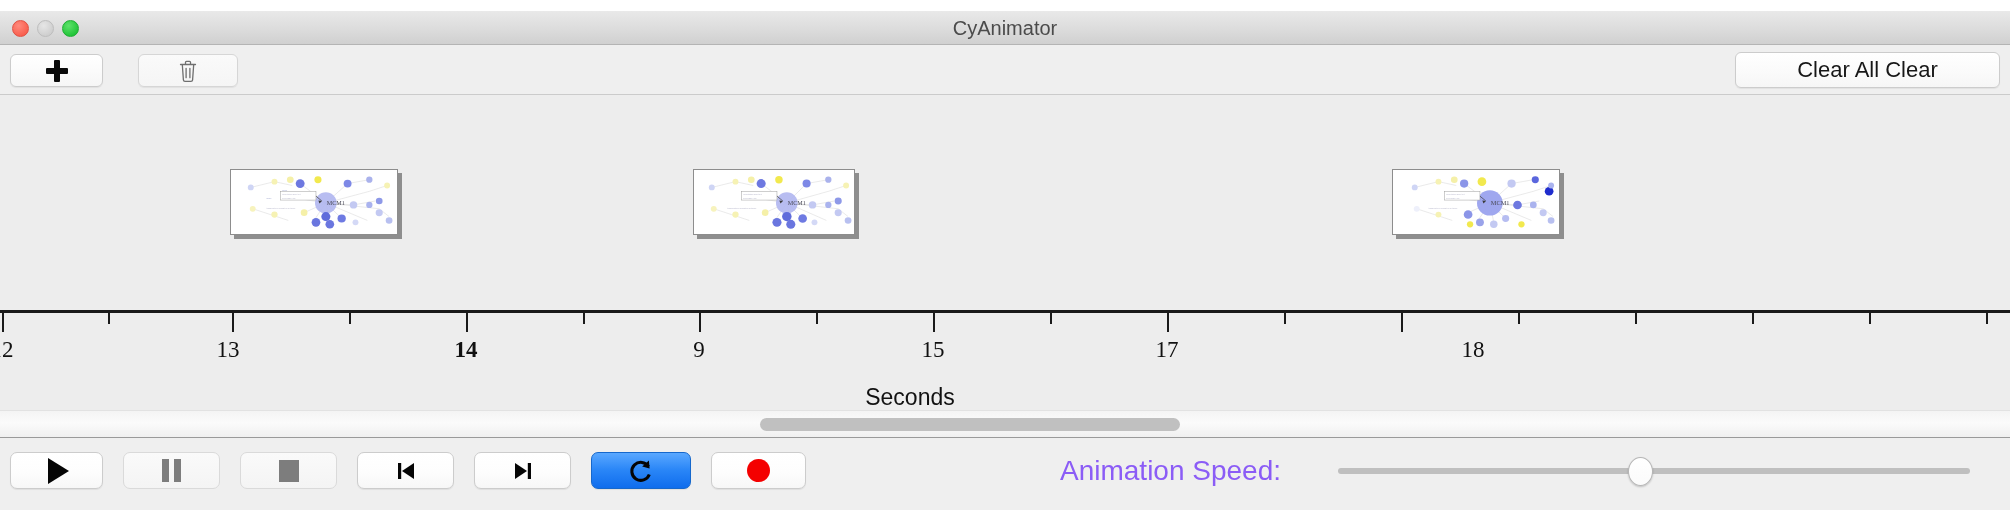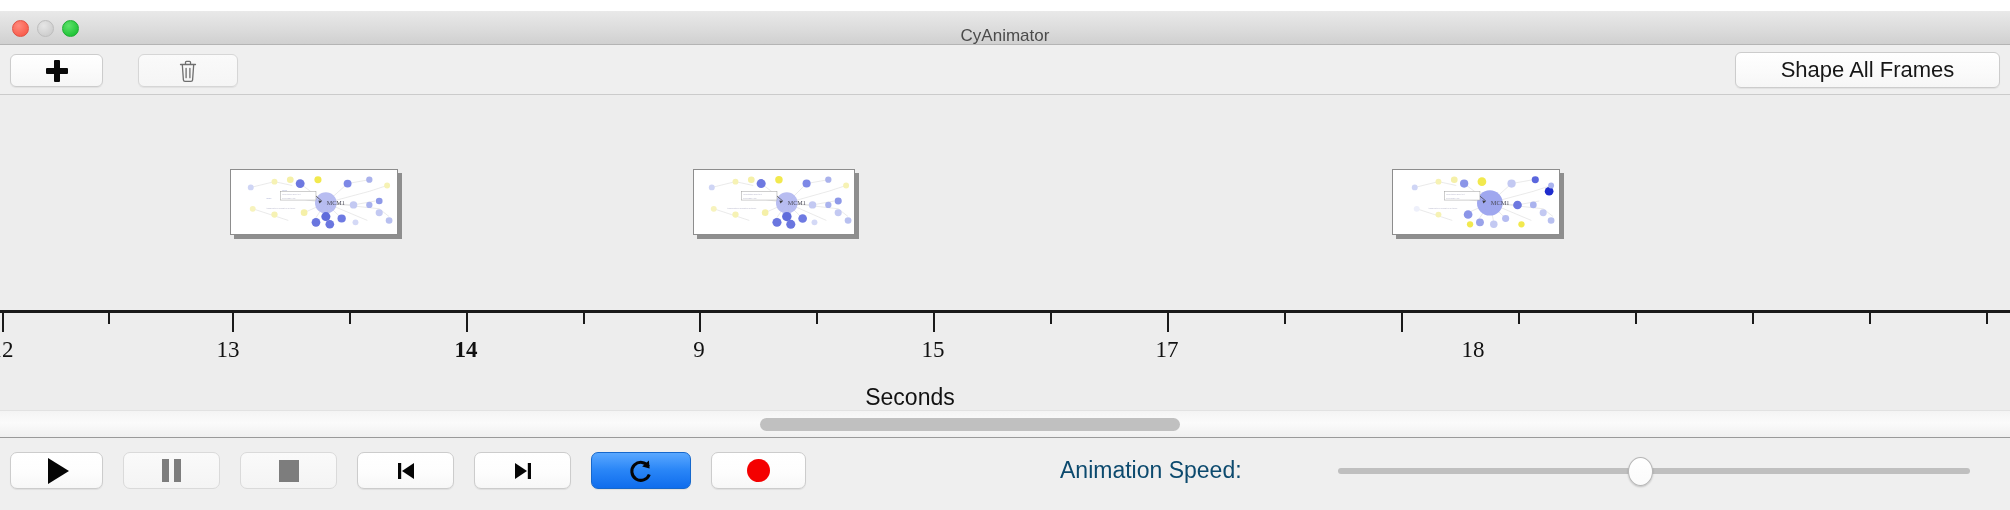--- a/index.html
+++ b/index.html
@@ -105,23 +105,22 @@
   }
   .dot-close  { background: radial-gradient(circle at 38% 32%, #ff8a7d, #f9604f 72%); border: 1px solid #e05043; }
   .dot-min    { background: radial-gradient(circle at 38% 32%, #e6e6e6, #cfcfcf 72%); border: 1px solid #bdbdbd; }
   .dot-max    { background: radial-gradient(circle at 38% 32%, #5ee26a, #23c53a 72%); border: 1px solid #1fae33; }
   .win-title {
     position: absolute;
     left: 0; top: 0;
     width: 2010px; height: 34px;
     line-height: 34px;
     text-align: center;
-    font-size: 17px;
+    font-size: 20px;
     color: #4b4b4b;
-    margin-top: 8px;
   }
 
   
   .toolbar {
     position: absolute;
     left: 0; top: 45px;
     width: 2010px; height: 50px;
     background: #efefef;
     border-bottom: 1px solid #cbcbcb;
     box-sizing: border-box;
@@ -290,22 +289,22 @@
   }
   .ico-pause { display: flex; gap: 5px; }
   .ico-pause i { display: block; width: 7px; height: 23px; background: #7d7d7d; }
   .ico-stop { width: 20px; height: 22px; background: #7d7d7d; }
   .ico-rec { width: 23px; height: 23px; border-radius: 50%; background: #f40000; }
 
   .speed-label {
     position: absolute;
     left: 1060px; top: 14px;
     height: 37px; line-height: 37px;
-    font-size: 23px;
-    color: #0c4a6e;
+    font-size: 28px;
+    color: #8b5cf6;
     white-space: nowrap;
   }
   .slider {
     position: absolute;
     left: 1338px; top: 14px;
     width: 632px; height: 37px;
   }
   .slider-track {
     position: absolute;
     left: 0; top: 16px;
@@ -343,21 +342,21 @@
     <div class="btn btn-add">
       <span class="plus-icon"></span>
     </div>
     <div class="btn btn-dim btn-del">
       <svg class="trash-icon" viewBox="0 0 20 24">
         <path d="M2.5 5.5 h15 M7.5 5.5 v-2.2 a1 1 0 0 1 1-1 h3 a1 1 0 0 1 1 1 v2.2
                  M4.3 5.5 l1.1 15.4 a1.6 1.6 0 0 0 1.6 1.5 h6 a1.6 1.6 0 0 0 1.6-1.5 l1.1-15.4
                  M8.1 9.3 v9.4 M11.9 9.3 v9.4" fill="none" stroke="#6f6f6f" stroke-width="1.3" stroke-linecap="round"></path>
       </svg>
     </div>
-    <div class="btn btn-clear">Shape All Frames</div>
+    <div class="btn btn-clear">Clear All Clear</div>
   </div>
 
   <div class="timeline">
 
     <div class="frames-layer">
 
       <div class="frame" style="left:230px; top:74px; width:168px; height:66px;">
         <svg viewBox="0 0 168 66" preserveAspectRatio="none">
           <rect x="0" y="0" width="168" height="66" fill="#ffffff"></rect>
           <g stroke="#c9c9c9" stroke-width="0.4" fill="none">

